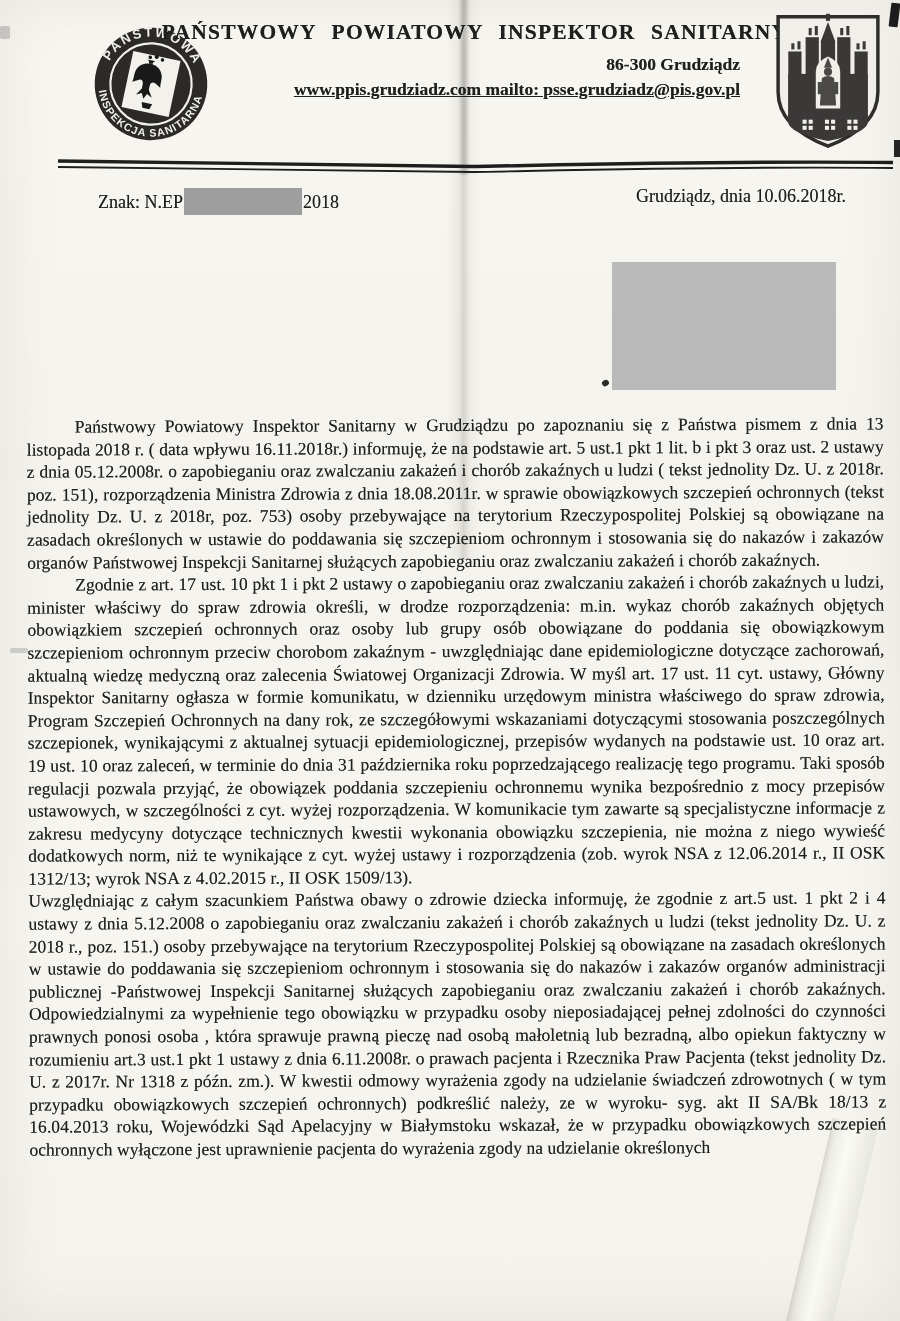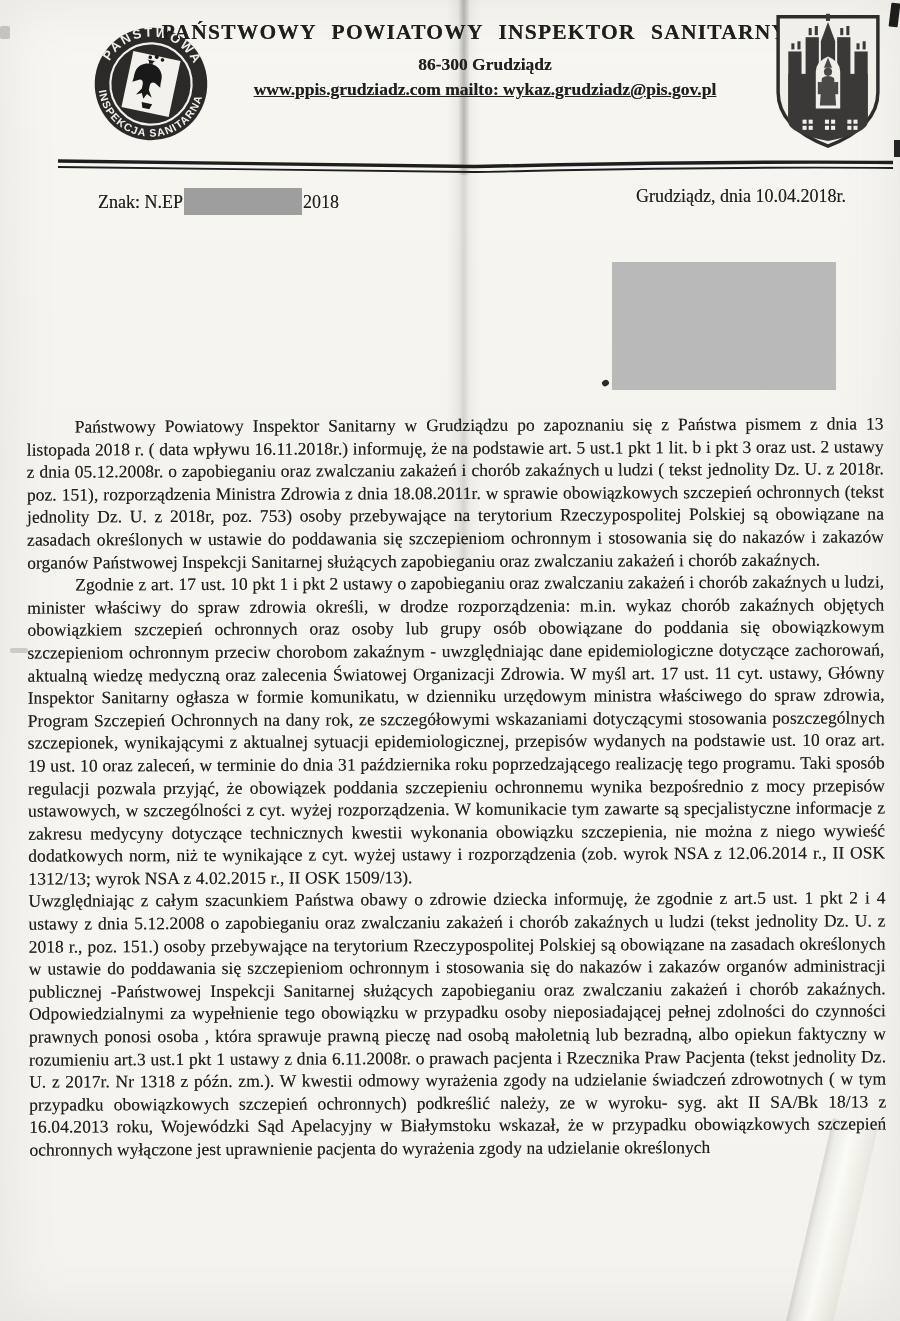--- a/index.html
+++ b/index.html
@@ -51,21 +51,21 @@
   }
   
   .seal{position:absolute;left:84px;top:14px;}
   .crest{position:absolute;left:772px;top:10px;}
   .title{
     position:absolute;left:150px;top:20px;width:650px;
     text-align:center;font-weight:700;font-size:21.5px;letter-spacing:1.2px;word-spacing:9px;
     text-shadow:0 0 0.6px rgba(20,20,20,0.7);
   }
   .addr{
-    position:absolute;left:230px;top:52px;width:510px;text-align:center;
+    position:absolute;left:230px;top:52px;width:510px;text-align:right;
     font-weight:700;font-size:17.5px;line-height:25px;
     text-shadow:0 0 0.5px rgba(20,20,20,0.6);
   }
   .addr .u{text-decoration:underline;}
   .rule{position:absolute;left:0;top:156px;}
   
   .ref-row{position:absolute;left:0;top:186px;width:100%;height:36px;font-size:18px;}
   .znak{position:absolute;left:98px;top:2px;white-space:nowrap;text-shadow:0 0 0.5px rgba(20,20,20,0.55);}
   .redact-inline{
     display:inline-block;width:118px;height:27px;background:var(--redaction-small);
@@ -126,21 +126,21 @@
           <circle cx="75" cy="44" r="2.3" fill="#191919"></circle>
           <circle cx="82" cy="46" r="2" fill="#191919"></circle>
           <path fill="#191919" d="M69 97h12l-2 6h-8z"></path>
         </g>
       </g>
     </svg>
 
     <div class="title">PAŃSTWOWY POWIATOWY INSPEKTOR SANITARNY</div>
     <div class="addr">
       <div>86-300 Grudziądz</div>
-      <div class="u">www.ppis.grudziadz.com mailto: wykaz.grudziadz@pis.gov.pl</div>
+      <div class="u">www.ppis.grudziadz.com mailto: psse.grudziadz@pis.gov.pl</div>
     </div>
 
     <svg class="crest" width="112" height="144" viewBox="0 0 110 140">
       <path d="M6 6 H104 V80 Q104 114 55 133 Q6 114 6 80 Z" fill="#f0efe9" stroke="#2e2d2b" stroke-width="3.4"></path>
       <g fill="#3a3938">
         <rect x="16" y="40" width="13" height="64"></rect>
         <rect x="33" y="26" width="13" height="78"></rect>
         <polygon points="48,30 55,11 62,30 62,104 48,104"></polygon>
         <rect x="64" y="26" width="13" height="78"></rect>
         <rect x="81" y="40" width="13" height="64"></rect>
@@ -186,21 +186,21 @@
     <svg class="rule" width="900" height="20" viewBox="0 0 900 20">
       <path d="M58 5 C250 8 420 11 473 10.5 C540 9.5 720 4.5 893 6.5" stroke="#1e1e1e" stroke-width="3.4" fill="none"></path>
       <path d="M58 11 C250 14 420 16.5 473 16 C540 15 720 10 893 12" stroke="#1e1e1e" stroke-width="1.8" fill="none"></path>
     </svg>
   </div>
 
   <div class="ref-row">
     <div class="znak">
       <span>Znak: N.EP</span><span class="redact-inline"></span><span>2018</span>
     </div>
-    <div class="dateline">Grudziądz, dnia 10.04.2018r.</div>
+    <div class="dateline">Grudziądz, dnia 10.06.2018r.</div>
   </div>
 
   <div class="redact-big"></div>
 
   <div class="body-text">
     <p class="indent">Państwowy Powiatowy Inspektor Sanitarny w Grudziądzu po zapoznaniu się z Państwa pismem z dnia 13 listopada 2018 r. ( data wpływu 16.11.2018r.) informuję, że na podstawie art. 5 ust.1 pkt 1 lit. b i pkt 3 oraz ust. 2 ustawy z dnia 05.12.2008r. o zapobieganiu oraz zwalczaniu zakażeń i chorób zakaźnych u ludzi ( tekst jednolity Dz. U. z 2018r. poz. 151), rozporządzenia Ministra Zdrowia z dnia 18.08.2011r. w sprawie obowiązkowych szczepień ochronnych (tekst jednolity Dz. U. z 2018r, poz. 753) osoby przebywające na terytorium Rzeczypospolitej Polskiej są obowiązane na zasadach określonych w ustawie do poddawania się szczepieniom ochronnym i stosowania się do nakazów i zakazów organów Państwowej Inspekcji Sanitarnej służących zapobieganiu oraz zwalczaniu zakażeń i chorób zakaźnych.</p>
     <p class="indent">Zgodnie z art. 17 ust. 10 pkt 1 i pkt 2 ustawy o zapobieganiu oraz zwalczaniu zakażeń i chorób zakaźnych u ludzi, minister właściwy do spraw zdrowia określi, w drodze rozporządzenia: m.in. wykaz chorób zakaźnych objętych obowiązkiem szczepień ochronnych oraz osoby lub grupy osób obowiązane do poddania się obowiązkowym szczepieniom ochronnym przeciw chorobom zakaźnym - uwzględniając dane epidemiologiczne dotyczące zachorowań, aktualną wiedzę medyczną oraz zalecenia Światowej Organizacji Zdrowia. W myśl art. 17 ust. 11 cyt. ustawy, Główny Inspektor Sanitarny ogłasza w formie komunikatu, w dzienniku urzędowym ministra właściwego do spraw zdrowia, Program Szczepień Ochronnych na dany rok, ze szczegółowymi wskazaniami dotyczącymi stosowania poszczególnych szczepionek, wynikającymi z aktualnej sytuacji epidemiologicznej, przepisów wydanych na podstawie ust. 10 oraz art. 19 ust. 10 oraz zaleceń, w terminie do dnia 31 października roku poprzedzającego realizację tego programu. Taki sposób regulacji pozwala przyjąć, że obowiązek poddania szczepieniu ochronnemu wynika bezpośrednio z mocy przepisów ustawowych, w szczególności z cyt. wyżej rozporządzenia. W komunikacie tym zawarte są specjalistyczne informacje z zakresu medycyny dotyczące technicznych kwestii wykonania obowiązku szczepienia, nie można z niego wywieść dodatkowych norm, niż te wynikające z cyt. wyżej ustawy i rozporządzenia (zob. wyrok NSA z 12.06.2014 r., II OSK 1312/13; wyrok NSA z 4.02.2015 r., II OSK 1509/13).</p>
     <p>Uwzględniając z całym szacunkiem Państwa obawy o zdrowie dziecka informuję, że zgodnie z art.5 ust. 1 pkt 2 i 4 ustawy z dnia 5.12.2008 o zapobieganiu oraz zwalczaniu zakażeń i chorób zakaźnych u ludzi (tekst jednolity Dz. U. z 2018 r., poz. 151.) osoby przebywające na terytorium Rzeczypospolitej Polskiej są obowiązane na zasadach określonych w ustawie do poddawania się szczepieniom ochronnym i stosowania się do nakazów i zakazów organów administracji publicznej -Państwowej Inspekcji Sanitarnej służących zapobieganiu oraz zwalczaniu zakażeń i chorób zakaźnych. Odpowiedzialnymi za wypełnienie tego obowiązku w przypadku osoby nieposiadającej pełnej zdolności do czynności prawnych ponosi osoba , która sprawuje prawną pieczę nad osobą małoletnią lub bezradną, albo opiekun faktyczny w rozumieniu art.3 ust.1 pkt 1 ustawy z dnia 6.11.2008r. o prawach pacjenta i Rzecznika Praw Pacjenta (tekst jednolity Dz. U. z 2017r. Nr 1318 z późn. zm.). W kwestii odmowy wyrażenia zgody na udzielanie świadczeń zdrowotnych ( w tym przypadku obowiązkowych szczepień ochronnych) podkreślić należy, ze w wyroku- syg. akt II SA/Bk 18/13 z 16.04.2013 roku, Wojewódzki Sąd Apelacyjny w Białymstoku wskazał, że w przypadku obowiązkowych szczepień ochronnych wyłączone jest uprawnienie pacjenta do wyrażenia zgody na udzielanie określonych</p>
   </div>
 

